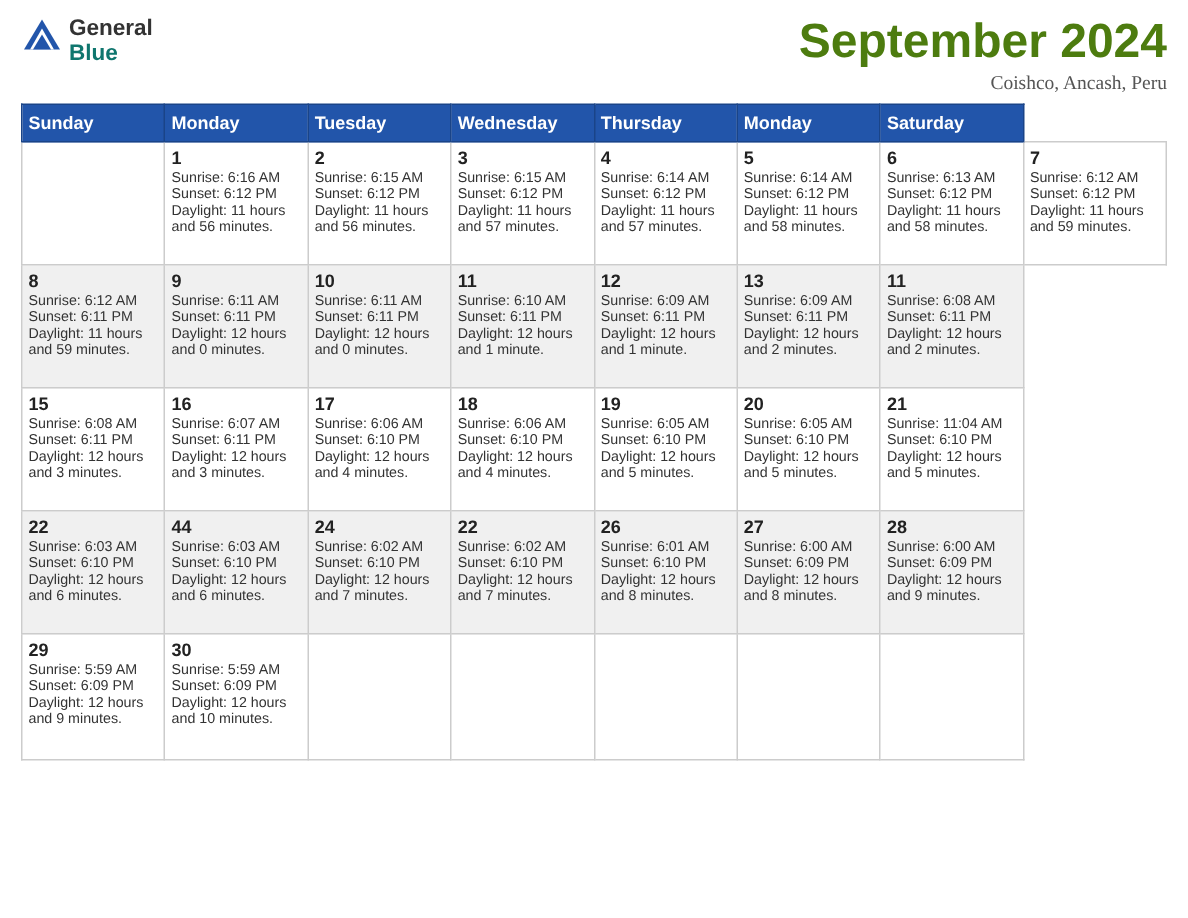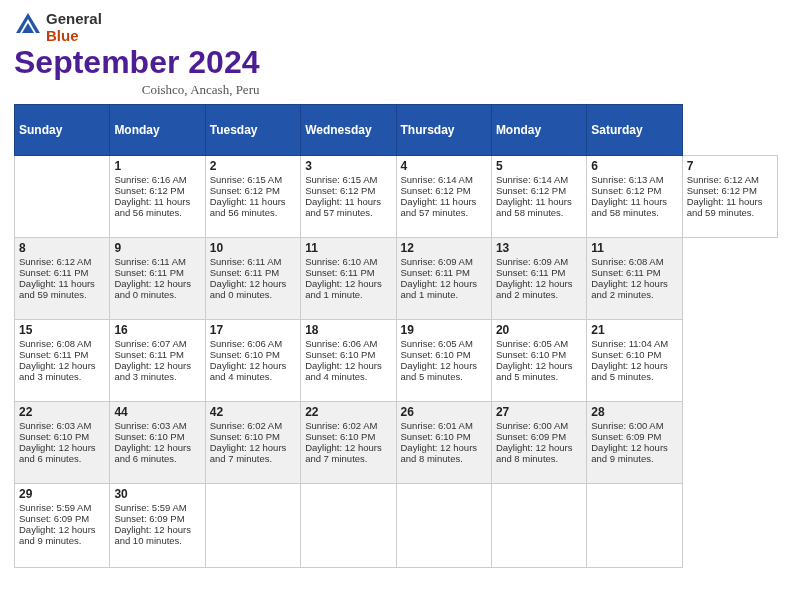--- a/index.html
+++ b/index.html
@@ -12,53 +12,52 @@
     }
     .container {
       width: 792px;
       padding: 10px 14px 10px 14px;
     }
     .header-row {
       display: flex;
       justify-content: space-between;
       align-items: flex-start;
       margin-bottom: 6px;
-      flex-direction: column;
     }
     .logo {
       display: flex;
       align-items: center;
       gap: 0;
     }
     .title-block {
       text-align: right;
     }
     .month-title {
       font-size: 32px;
       font-weight: bold;
-      color: #4c1d95;
+      color: #4d7c0f;
       line-height: 1.1;
     }
     .location {
       font-size: 13px;
       color: #555;
       margin-top: 2px;
       font-family: Liberation Serif, serif;
     }
     .calendar {
       width: 100%;
       border-collapse: collapse;
       table-layout: fixed;
     }
     .calendar th {
       background: #2255aa;
       color: #fff;
       font-size: 12px;
       font-weight: bold;
-      padding: 18px 4px;
+      padding: 5px 4px;
       text-align: left;
       border: 1px solid #1a4488;
     }
     .calendar td {
       border: 1px solid #ccc;
       vertical-align: top;
       padding: 3px 4px;
       font-size: 9.5px;
       color: #333;
       background: #fff;
@@ -89,21 +88,21 @@
     <div class="logo">
       <div>
         <svg width="28" height="28" viewBox="0 0 28 28">
           <polygon points="14,2 26,22 2,22" fill="#2255aa"></polygon>
           <polygon points="14,8 22,22 6,22" fill="white"></polygon>
           <polygon points="14,12 20,22 8,22" fill="#2255aa"></polygon>
         </svg>
       </div>
       <div style="margin-left:4px; line-height:1.15;">
         <div style="font-size:15px; font-weight:bold; color:#333;">General</div>
-        <div style="font-size:15px; font-weight:bold; color:#c2410c;">Blue</div>
+        <div style="font-size:15px; font-weight:bold; color:#0f766e;">Blue</div>
       </div>
     </div>
     <div class="title-block">
       <div class="month-title">September 2024</div>
       <div class="location">Coishco, Ancash, Peru</div>
     </div>
   </div>
 
   <table class="calendar">
     <thead>
@@ -258,21 +257,21 @@
             <div>Sunset: 6:10 PM</div>
             <div>Daylight: 12 hours and 6 minutes.</div>
           </td>
           <td>
             <span class="day-num">44</span>
             <div>Sunrise: 6:03 AM</div>
             <div>Sunset: 6:10 PM</div>
             <div>Daylight: 12 hours and 6 minutes.</div>
           </td>
           <td>
-            <span class="day-num">42</span>
+            <span class="day-num">24</span>
             <div>Sunrise: 6:02 AM</div>
             <div>Sunset: 6:10 PM</div>
             <div>Daylight: 12 hours and 7 minutes.</div>
           </td>
           <td>
             <span class="day-num">22</span>
             <div>Sunrise: 6:02 AM</div>
             <div>Sunset: 6:10 PM</div>
             <div>Daylight: 12 hours and 7 minutes.</div>
           </td>

